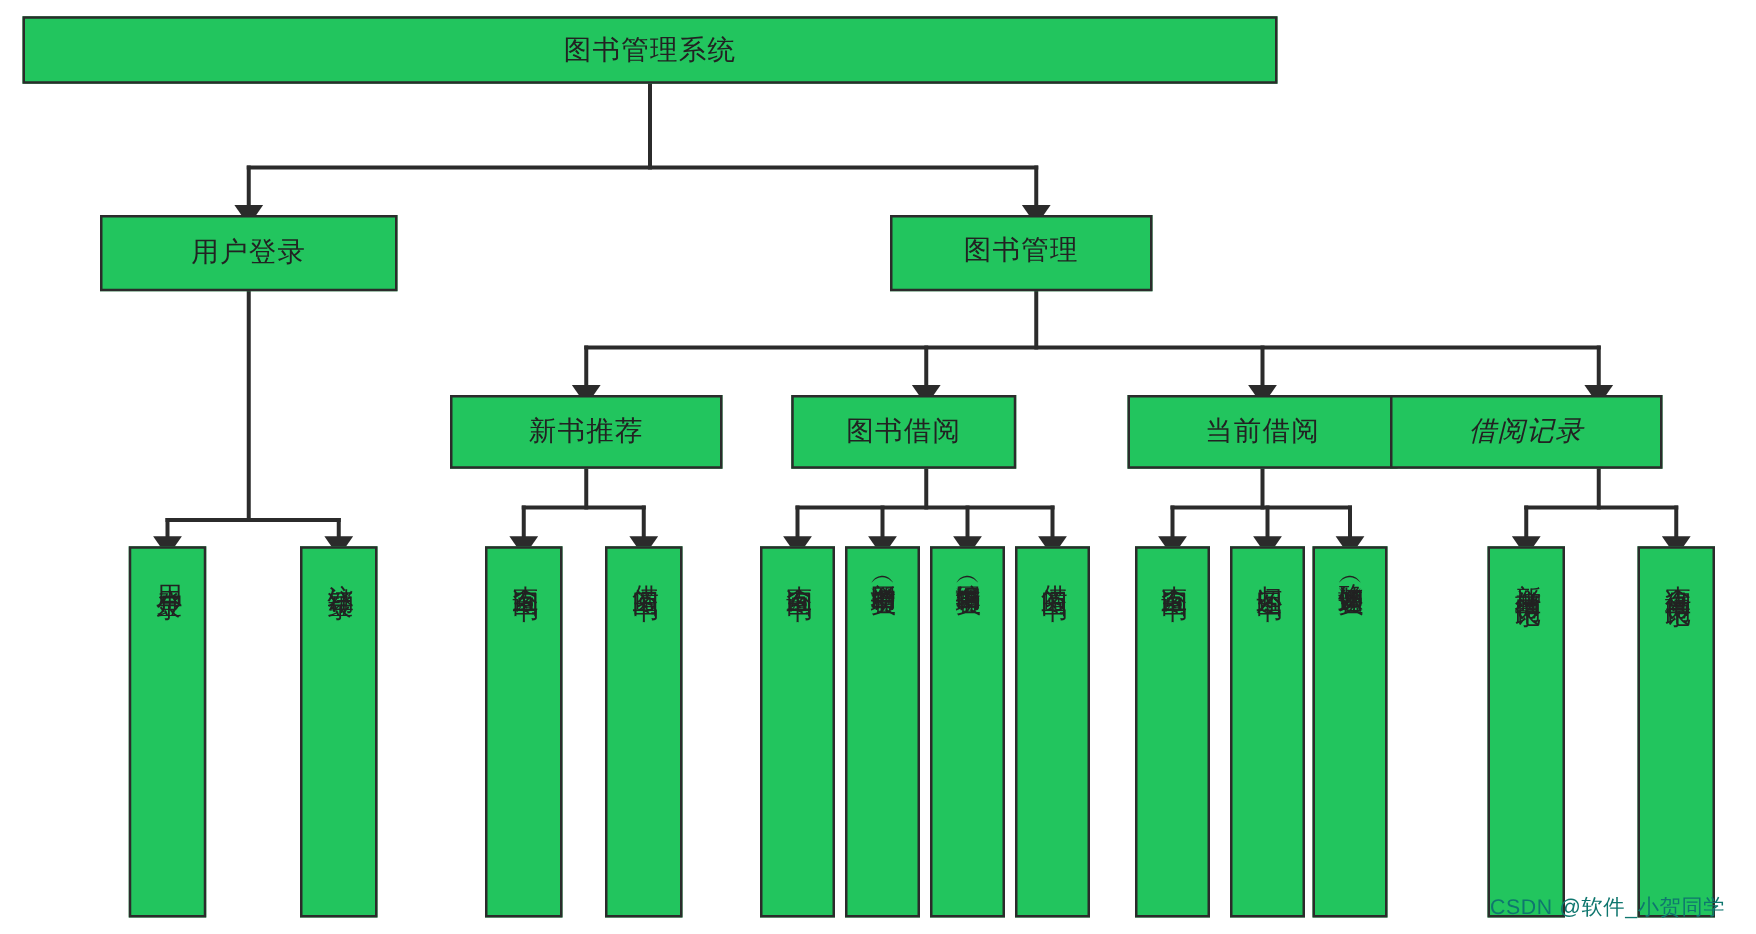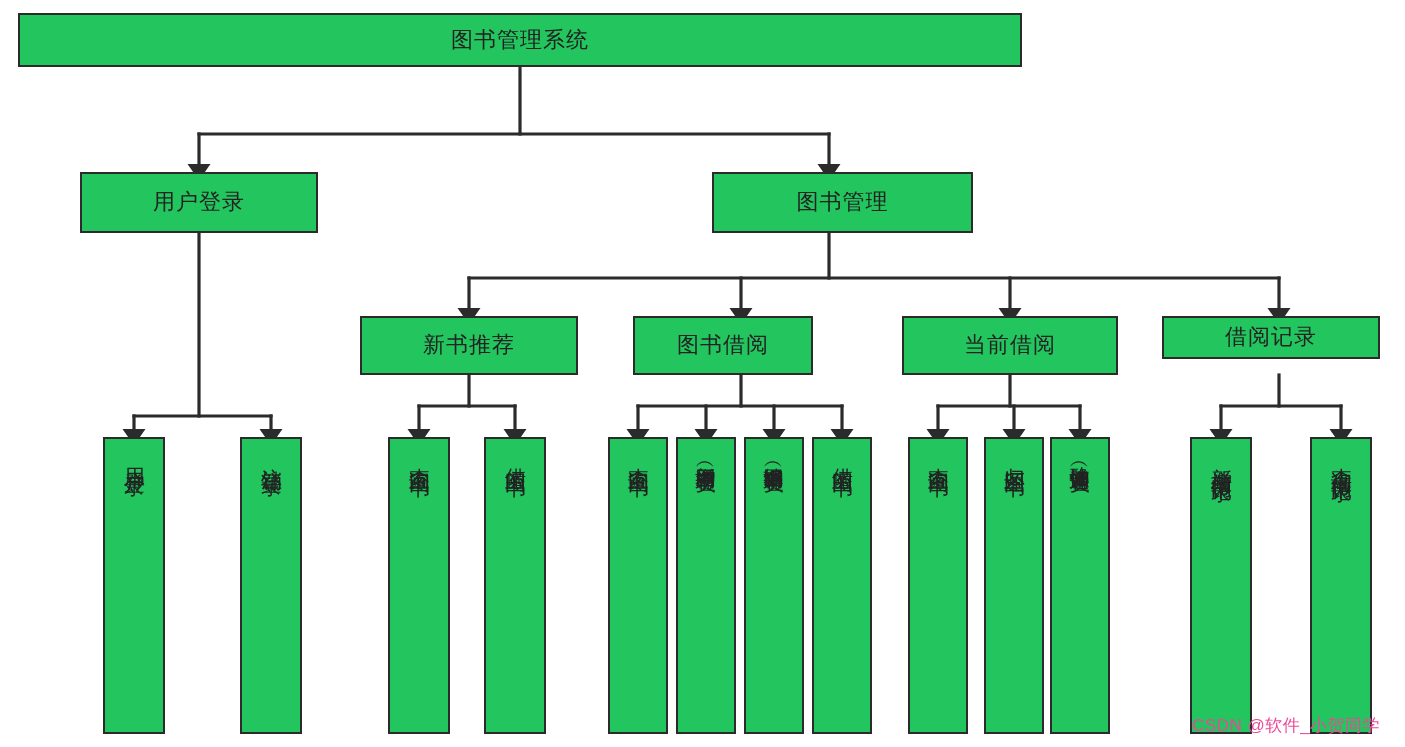--- a/index.html
+++ b/index.html
@@ -57,21 +57,21 @@
     white-space: nowrap;
   }
   .node-box.vertical.tight .node-label {
     font-size: 20px;
     line-height: 1.2;
     letter-spacing: 1px;
   }
   .watermark {
     position: absolute;
     font-size: 17px;
-    color: #ec4899;
+    color: #0f766e;
     white-space: nowrap;
     letter-spacing: 0.5px;
     pointer-events: none;
   }
 </style>
 </head>
 <body>
 
 <div id="diagram-root">
 
@@ -118,33 +118,33 @@
       </g>
   </svg>
 
   <div id="node-layer">
       <div class="node-box horizontal" style="left: 18px; top: 13px; width: 1004px; height: 54px;">
         <span class="node-label">图书管理系统</span>
       </div>
       <div class="node-box horizontal" style="left: 80px; top: 172px; width: 238px; height: 61px;">
         <span class="node-label">用户登录</span>
       </div>
-      <div class="node-box horizontal" style="left: 712px; top: 172px; width: 261px; height: 61px;">
+      <div class="node-box horizontal" style="left: 712px; top: 172px; width: 210px; height: 61px; font-family: Liberation Mono, monospace;">
         <span class="node-label">图书管理</span>
       </div>
       <div class="node-box horizontal" style="left: 360px; top: 316px; width: 218px; height: 59px; align-items: center;">
         <span class="node-label">新书推荐</span>
       </div>
       <div class="node-box horizontal" style="left: 633px; top: 316px; width: 180px; height: 59px;">
         <span class="node-label">图书借阅</span>
       </div>
       <div class="node-box horizontal" style="left: 902px; top: 316px; width: 216px; height: 59px;">
         <span class="node-label">当前借阅</span>
       </div>
-      <div class="node-box horizontal" style="left: 1162px; top: 316px; width: 218px; height: 43px;">
+      <div class="node-box horizontal" style="left: 1112px; top: 316px; width: 218px; height: 59px; font-style: italic;">
         <span class="node-label">借阅记录</span>
       </div>
       <div class="node-box vertical" style="left: 103px; top: 437px; width: 62px; height: 297px;">
         <span class="node-label">用户登录</span>
       </div>
       <div class="node-box vertical" style="left: 240px; top: 437px; width: 62px; height: 297px;">
         <span class="node-label">注销登录</span>
       </div>
       <div class="node-box vertical" style="left: 388px; top: 437px; width: 62px; height: 297px;">
         <span class="node-label">查询图书</span>

